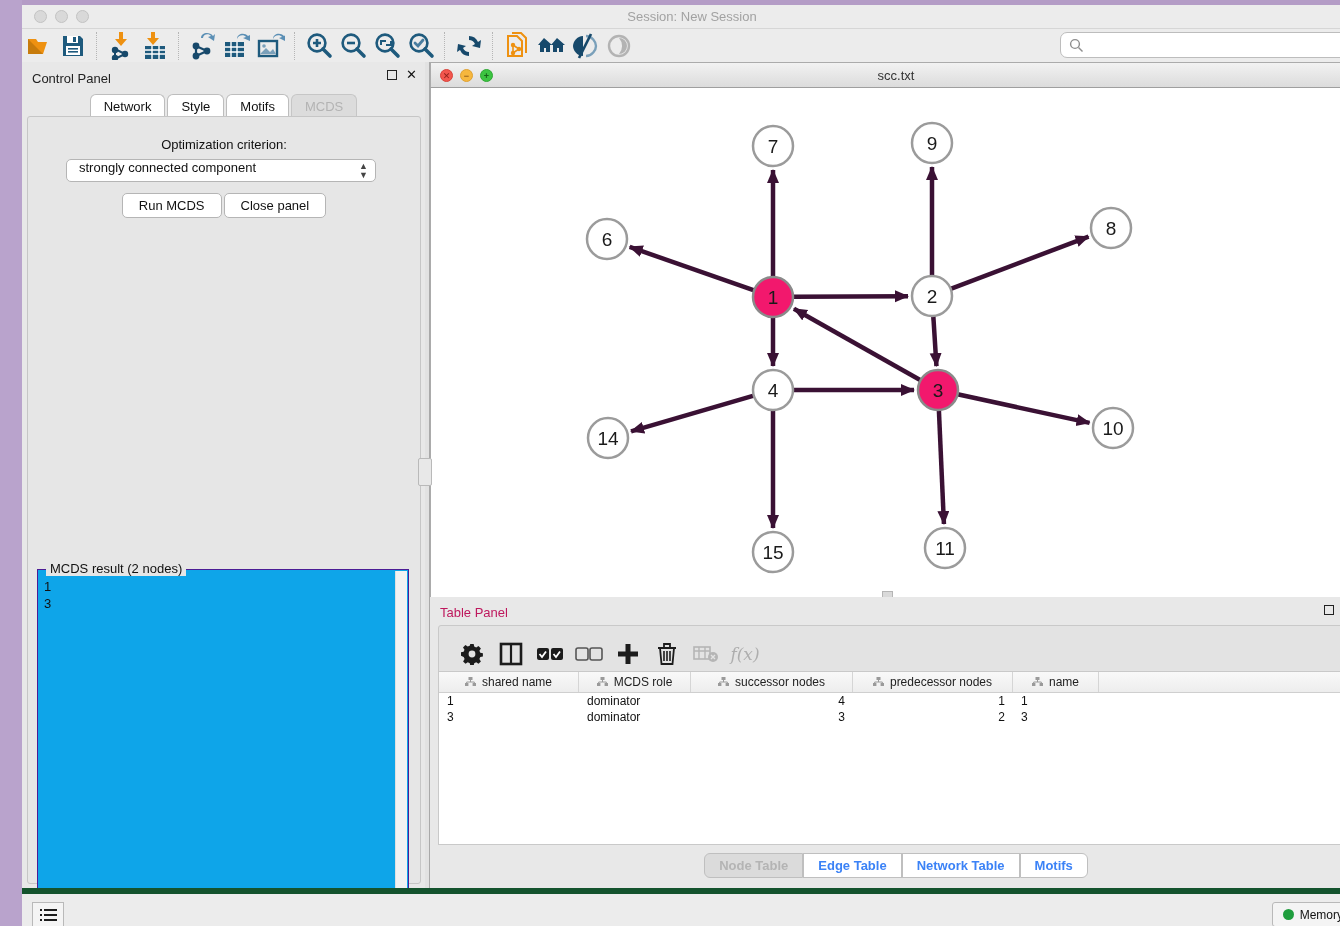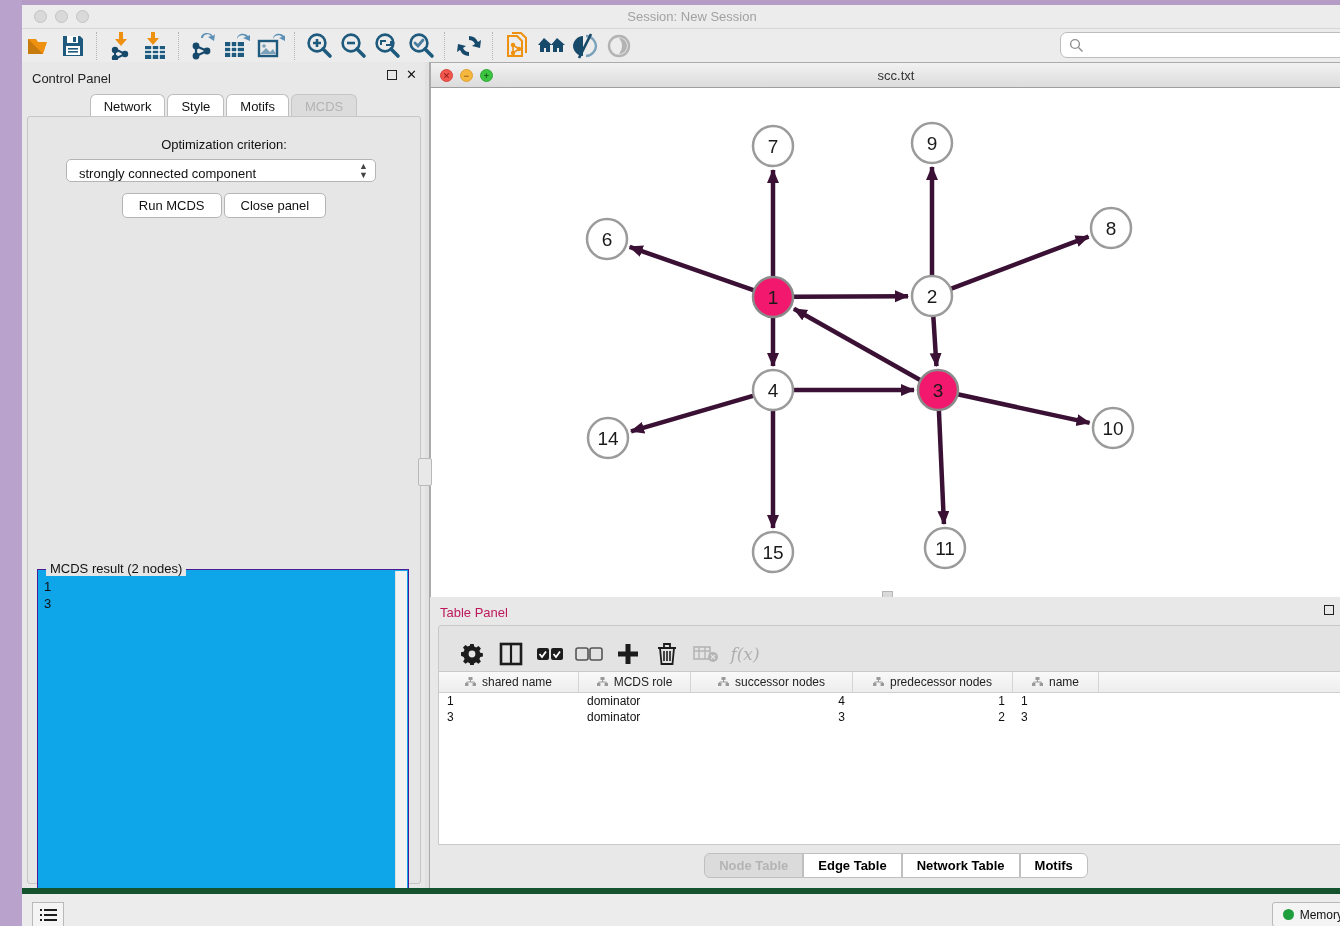--- a/index.html
+++ b/index.html
@@ -31,21 +31,21 @@
   .win-btns{position:absolute;right:8px;top:8px;display:flex;gap:9px;align-items:center;}
   .float-btn{width:10px;height:10px;border:1.6px solid #222;box-sizing:border-box;display:inline-block;}
   .close-btn{font-size:13px;font-weight:bold;color:#111;line-height:10px;}
 
   
   .cp-tabs{position:absolute;left:0;top:32px;width:100%;display:flex;justify-content:center;}
   .tab{font-size:13px;padding:4px 13px;background:#fff;border:1px solid #bdbdbd;border-bottom:none;border-radius:6px 6px 0 0;margin:0 1px;color:#111;text-align:right;}
   .tab.sel{background:#dcdcdc;color:#b3b3b3;border-color:#c6c6c6;}
   .cp-body{position:absolute;left:5px;top:54px;width:392px;height:766px;background:#e6e6e6;border:1px solid #c6c6c6;border-radius:3px;}
   .opt-label{position:absolute;left:0;top:20px;width:100%;text-align:center;font-size:13px;color:#111;}
-  .criterion{position:absolute;left:38px;top:42px;width:310px;height:23px;background:#fff;border:1px solid #b5b5b5;border-radius:5px;font-size:13px;color:#111;display:flex;align-items:flex-end;padding-left:12px;box-sizing:border-box;}
+  .criterion{position:absolute;left:38px;top:42px;width:310px;height:23px;background:#fff;border:1px solid #b5b5b5;border-radius:5px;font-size:13px;color:#111;display:flex;align-items:flex-start;padding-left:12px;box-sizing:border-box;}
   .stepper{position:absolute;right:7px;top:2px;font-size:9px;color:#444;line-height:9px;text-align:center;}
   .cp-buttons{position:absolute;left:0;top:76px;width:100%;display:flex;justify-content:center;gap:2px;}
   .push-btn{background:#fff;border:1px solid #b5b5b5;border-radius:5px;font-size:13px;color:#111;padding:4px 16px;}
 
   
   .result-box{position:absolute;left:9px;top:452px;width:370px;height:376px;border:1px solid #4c1d95;background:#0ea5e9;}
   .result-legend{position:absolute;left:8px;top:-9px;background:#e6e6e6;padding:0 4px;font-size:13px;color:#111;}
   .result-lines{position:absolute;left:6px;top:8px;font-size:13px;color:#111;line-height:17px;white-space:pre;}
   .result-scroll{position:absolute;right:1px;top:1px;width:11px;height:374px;background:#f2f2f2;border-left:1px solid #e0e0e0;}
 
@@ -64,21 +64,21 @@
   .table-panel{position:absolute;left:408px;top:535px;width:932px;height:291px;background:#e8e8e8;}
   .tp-title{position:absolute;left:10px;top:8px;font-size:13px;color:#be185d;}
   .tp-toolbar{position:absolute;left:8px;top:28px;width:916px;height:58px;background:#e3e3e3;border:1px solid #c9c9c9;border-radius:3px;display:flex;align-items:center;padding-left:16px;box-sizing:border-box;gap:5px;}
   .tp-icon{width:34px;height:34px;display:flex;align-items:center;justify-content:center;}
   .tbl{position:absolute;left:8px;top:74px;width:916px;height:174px;background:#fff;border:1px solid #c9c9c9;box-sizing:border-box;overflow:hidden;}
   .tbl-head{display:flex;background:linear-gradient(#f9f9f9,#ededed);border-bottom:1px solid #cfcfcf;height:20px;}
   .th{display:flex;align-items:center;justify-content:center;gap:6px;font-size:12px;color:#222;border-right:1px solid #d5d5d5;box-sizing:border-box;height:20px;}
   .tbl-row{display:flex;height:16px;}
   .td{font-size:12px;color:#111;box-sizing:border-box;padding:1px 8px 0 8px;overflow:hidden;white-space:nowrap;}
   .tp-tabs{position:absolute;left:0;bottom:10px;width:100%;display:flex;justify-content:center;}
-  .tp-tab{font-size:13px;font-weight:bold;padding:4px 14px;background:#fff;border:1px solid #bfbfbf;color:#000000;margin:0;}
+  .tp-tab{font-size:13px;font-weight:bold;padding:4px 14px;background:#fff;border:1px solid #bfbfbf;color:#3b82f6;margin:0;}
   .tp-tab:first-child{border-radius:6px 0 0 6px;}
   .tp-tab:last-child{border-radius:0 6px 6px 0;}
   .tp-tab.sel{background:#dbdbdb;color:#b4b4b4;}
 
   
   .statusbar{position:absolute;left:0;top:888px;width:1340px;height:38px;background:#ececec;border-top:6px solid #14532d;}
   .list-btn{position:absolute;left:10px;top:8px;width:30px;height:23px;background:#f4f4f4;border:1px solid #b9b9b9;display:flex;align-items:center;justify-content:center;}
   .memory-btn{position:absolute;right:8px;top:8px;height:23px;background:#f4f4f4;border:1px solid #b9b9b9;border-radius:3px;display:flex;align-items:center;gap:6px;padding:0 10px;font-size:12px;color:#111;}
   .mem-dot{width:11px;height:11px;border-radius:50%;background:#1f9e3e;}
   .fx{font-family:"DejaVu Serif",serif;font-style:italic;font-size:17px;color:#aeaeae;}

